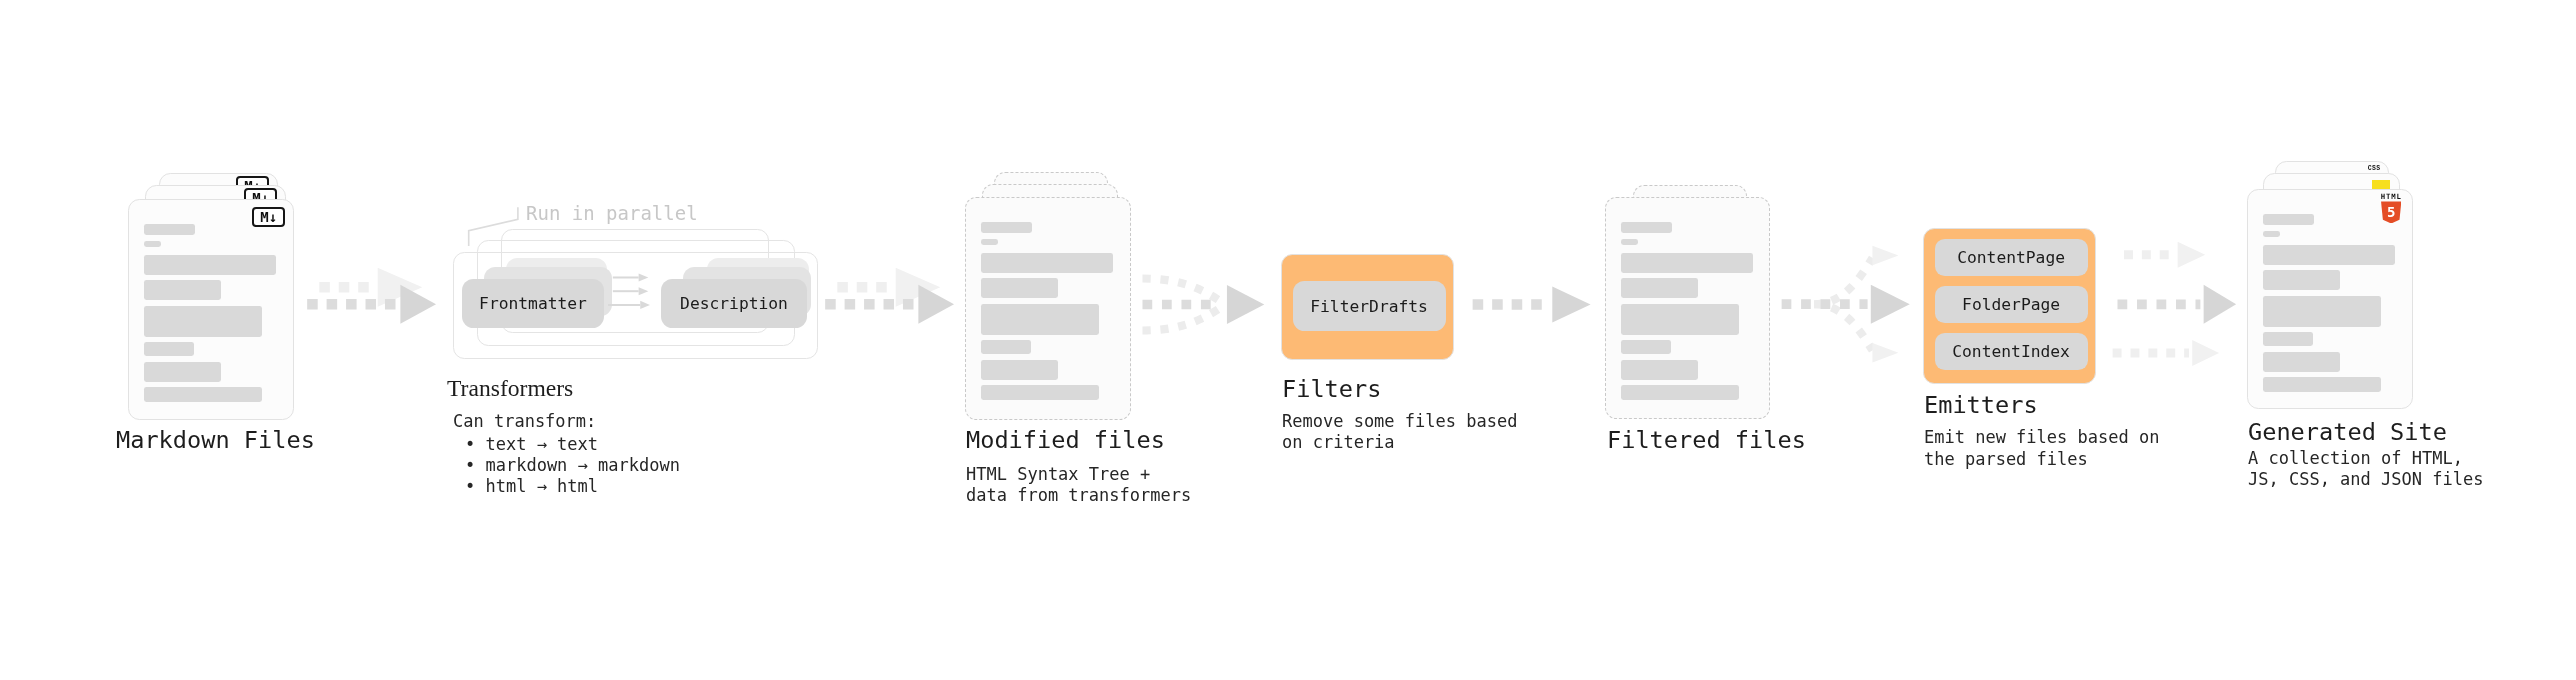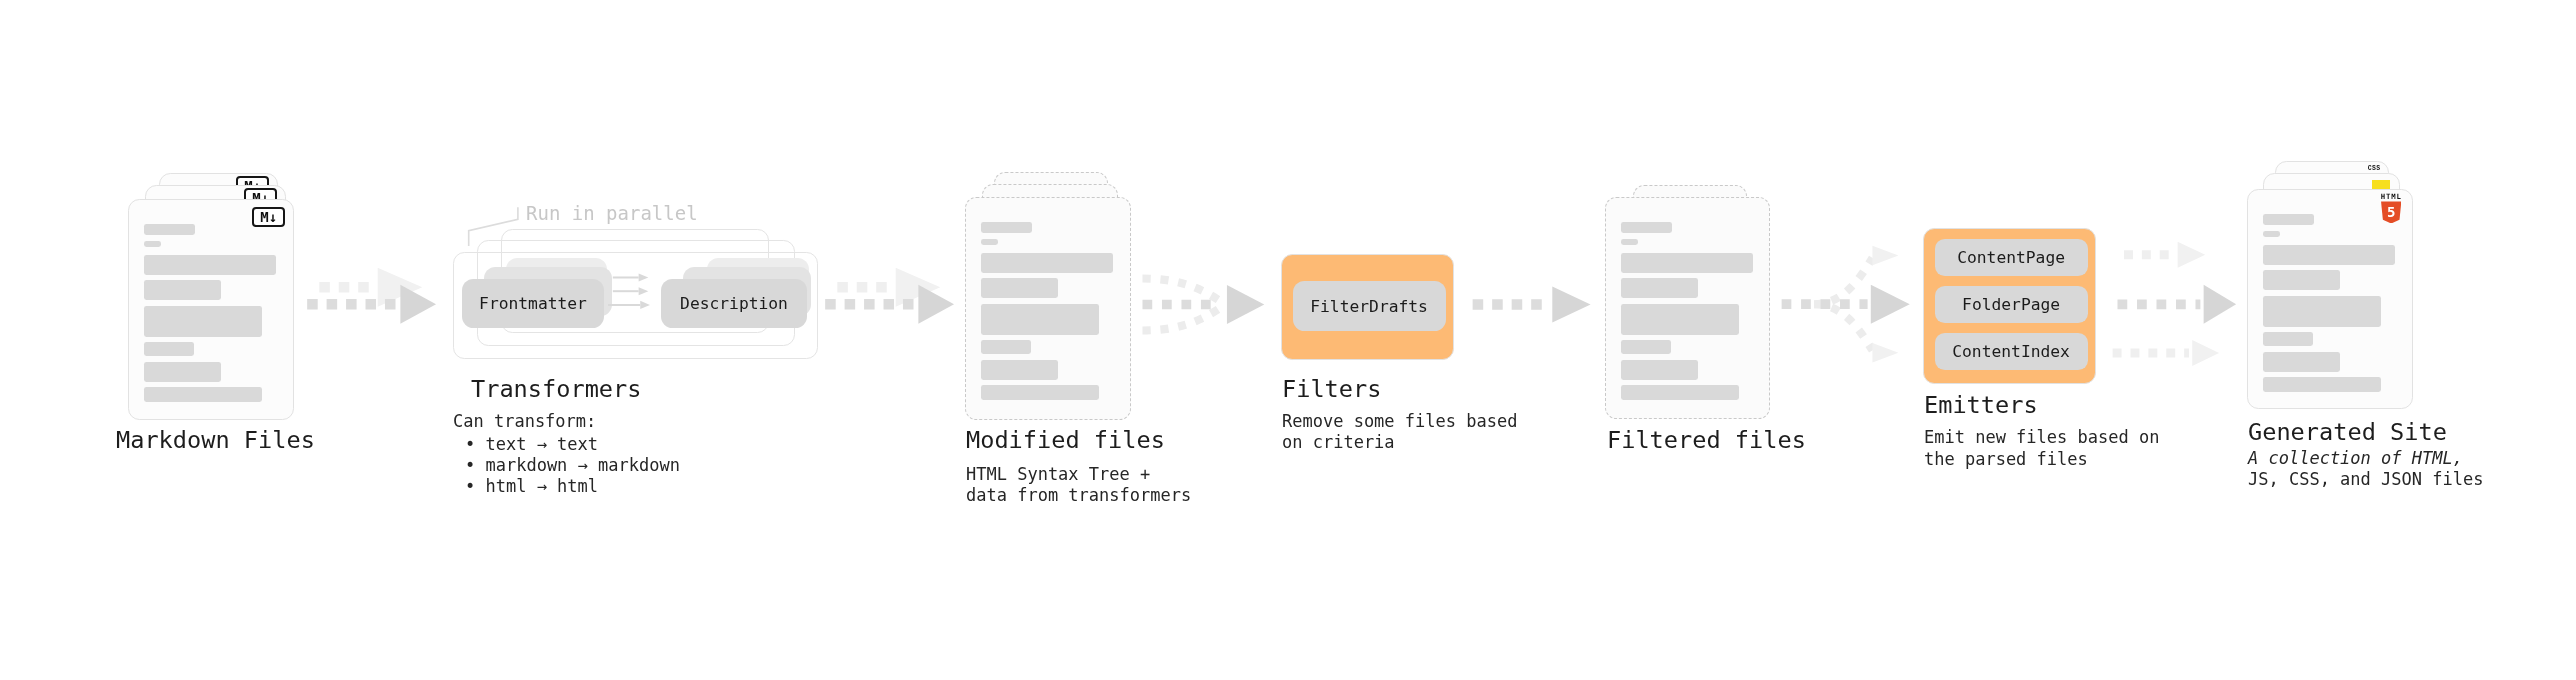--- a/index.html
+++ b/index.html
@@ -100,21 +100,21 @@
     <line x1="6" y1="25" x2="38" y2="25" class="mini-line"></line>
       <polygon points="38,20 50,25 38,30" class="mini-head"></polygon>
     <line x1="0" y1="42" x2="40" y2="42" class="mini-line"></line>
       <polygon points="40,37 52,42 40,47" class="mini-head"></polygon>
   </svg>
 
   <div class="abs ghost g2" style="left:707px;top:258px;width:102px;height:49px;"></div>
   <div class="abs ghost g1" style="left:683px;top:267px;width:128px;height:49px;"></div>
   <div class="abs pill" style="left:661px;top:279px;width:146px;height:49px;">Description</div>
 
-  <div class="abs label" style="left:471px;top:375px;">Transformers</div>
+  <div class="abs label" style="left:447px;top:375px;font-family:Liberation Serif, serif;">Transformers</div>
   <div class="abs desc" style="left:453px;top:411px;">Can transform:</div>
   <div class="abs desc" style="left:465px;top:434px;">• text → text</div>
   <div class="abs desc" style="left:465px;top:455px;">• markdown → markdown</div>
   <div class="abs desc" style="left:465px;top:476px;">• html → html</div>
 
   <svg class="abs" style="left:821px;top:254px;" width="138" height="77" viewBox="0 0 170 95">
     <line x1="20" y1="41" x2="86" y2="41" class="sv-dash-lt" stroke-dasharray="13 11"></line>
     <polygon points="92,17 147,41 92,65" class="sv-head-lt"></polygon>
     <line x1="5" y1="62" x2="118" y2="62" class="sv-dash-dark" stroke-dasharray="13 11"></line>
     <polygon points="120,38 164,62 120,86" class="sv-head-dark"></polygon>
@@ -218,17 +218,17 @@
         <div class="bar" style="width: 17px; height: 5.7px; margin-top: 6.5px;"></div>
         <div class="bar" style="width: 132px; height: 19.5px; margin-top: 8.1px;"></div>
         <div class="bar" style="width: 77px; height: 19.5px; margin-top: 5.7px;"></div>
         <div class="bar" style="width: 118px; height: 31px; margin-top: 5.7px;"></div>
         <div class="bar" style="width: 50px; height: 14px; margin-top: 5.7px;"></div>
         <div class="bar" style="width: 77px; height: 19.5px; margin-top: 5.7px;"></div>
         <div class="bar" style="width: 118px; height: 14.6px; margin-top: 5.7px;"></div>
       </div>
   </div>
   <div class="abs label" style="left:2248px;top:418px;">Generated Site</div>
-  <div class="abs desc" style="left:2248px;top:448px;font-style:italic;">A collection of HTML,</div>
+  <div class="abs desc" style="left:2248px;top:448px;">A collection of HTML,</div>
   <div class="abs desc" style="left:2248px;top:469px;text-align:right;">JS, CSS, and JSON files</div>
 
 </div>
 
 
 </body></html>

